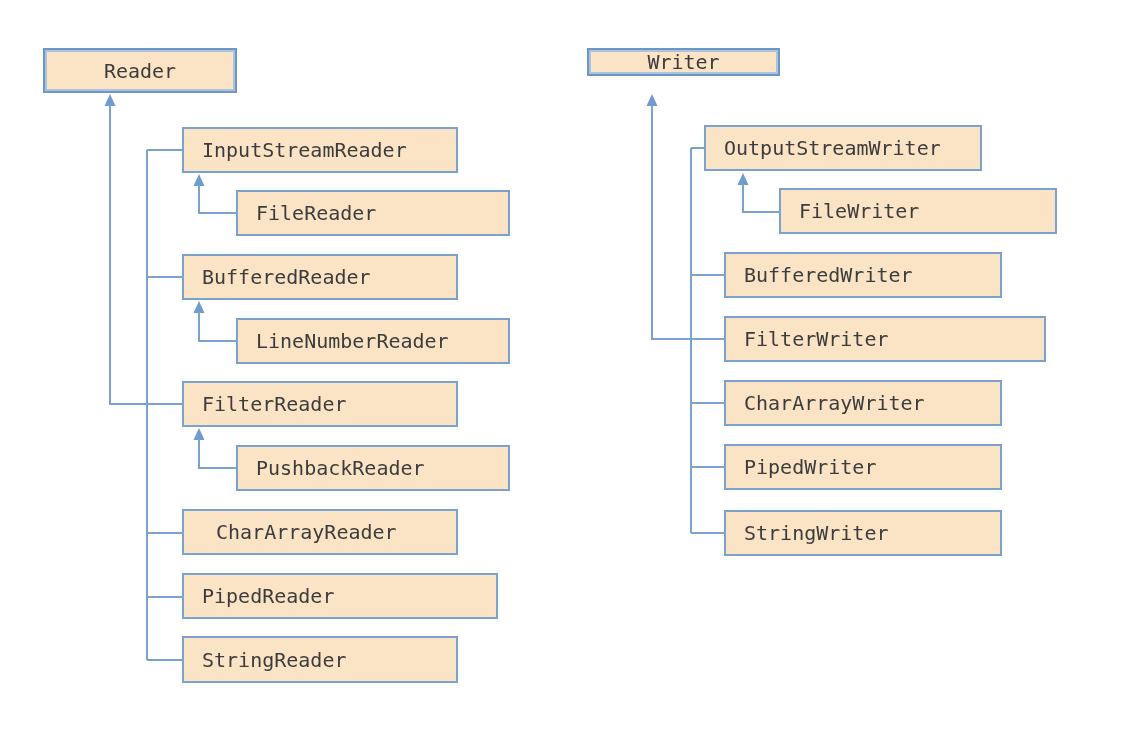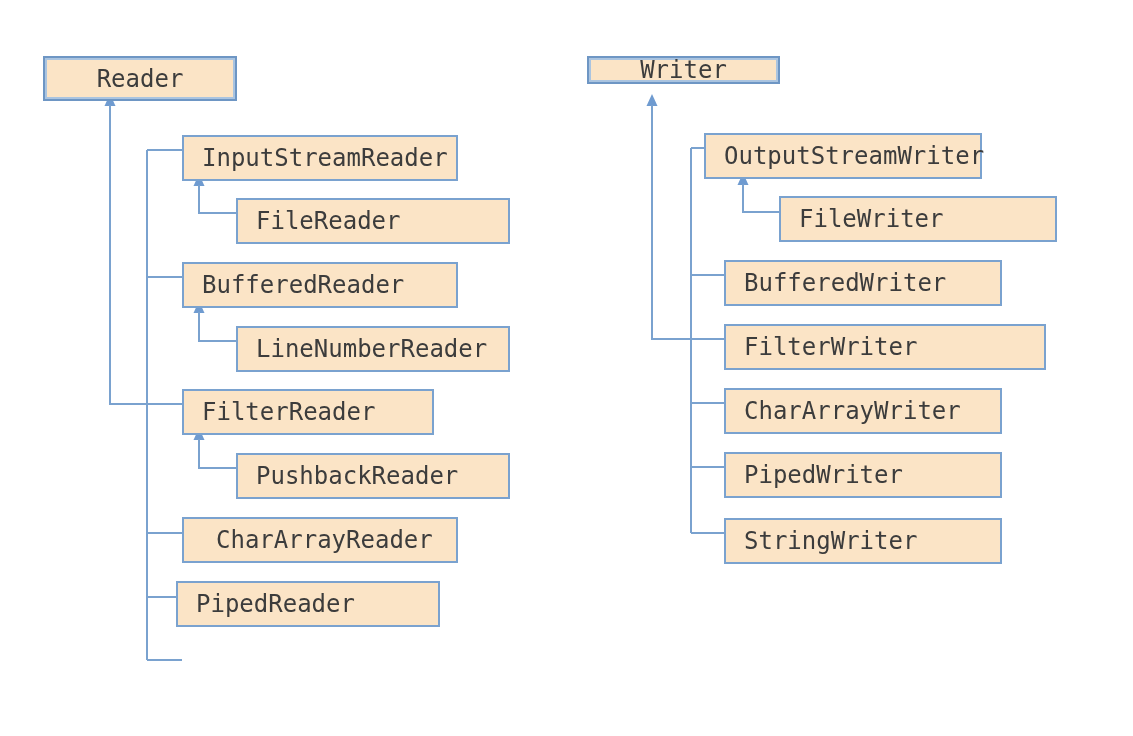--- a/index.html
+++ b/index.html
@@ -36,24 +36,23 @@
     stroke:none;
   }
   .box{
     position:absolute;
     height:46px;
     background:var(--box-fill);
     border:2px solid var(--box-border);
     display:flex;
     align-items:center;
     padding-left:18px;
-    font-size:24px;
+    font-size:20px;
     color:var(--text);
     white-space:nowrap;
-    margin-top:8px;
   }
   .box--root{
     border:2px solid var(--root-border-outer);
     box-shadow:inset 0 0 0 2px var(--root-border-inner);
     justify-content:center;
     padding-left:0;
   }
 </style>
 </head>
 <body>
@@ -94,28 +93,29 @@
   <div class="box box--root" style="left:43px;top:48px;width:194px;height:45px;">Reader</div>
 
   <div class="box" style="left:182px;top:127px;width:276px;">InputStreamReader</div>
 
   <div class="box" style="left:236px;top:190px;width:274px;">FileReader</div>
 
   <div class="box" style="left:182px;top:254px;width:276px;">BufferedReader</div>
 
   <div class="box" style="left:236px;top:318px;width:274px;">LineNumberReader</div>
 
-  <div class="box" style="left:182px;top:381px;width:252px;">FilterReader</div>
+  <div class="box" style="left:182px;top:381px;width:276px;">FilterReader</div>
 
   <div class="box" style="left:236px;top:445px;width:274px;">PushbackReader</div>
 
   <div class="box" style="left:182px;top:509px;width:276px;padding-left:32px;">CharArrayReader</div>
 
-  <div class="box" style="left:176px;top:573px;width:264px;">PipedReader</div>
+  <div class="box" style="left:182px;top:573px;width:316px;">PipedReader</div>
 
+  <div class="box" style="left:182px;top:636px;width:276px;height:47px;">StringReader</div>
 
   <div class="box box--root" style="left:587px;top:48px;width:193px;height:28px;">Writer</div>
 
   <div class="box" style="left:704px;top:125px;width:278px;">OutputStreamWriter</div>
 
   <div class="box" style="left:779px;top:188px;width:278px;">FileWriter</div>
 
   <div class="box" style="left:724px;top:252px;width:278px;">BufferedWriter</div>
 
   <div class="box" style="left:724px;top:316px;width:322px;">FilterWriter</div>

